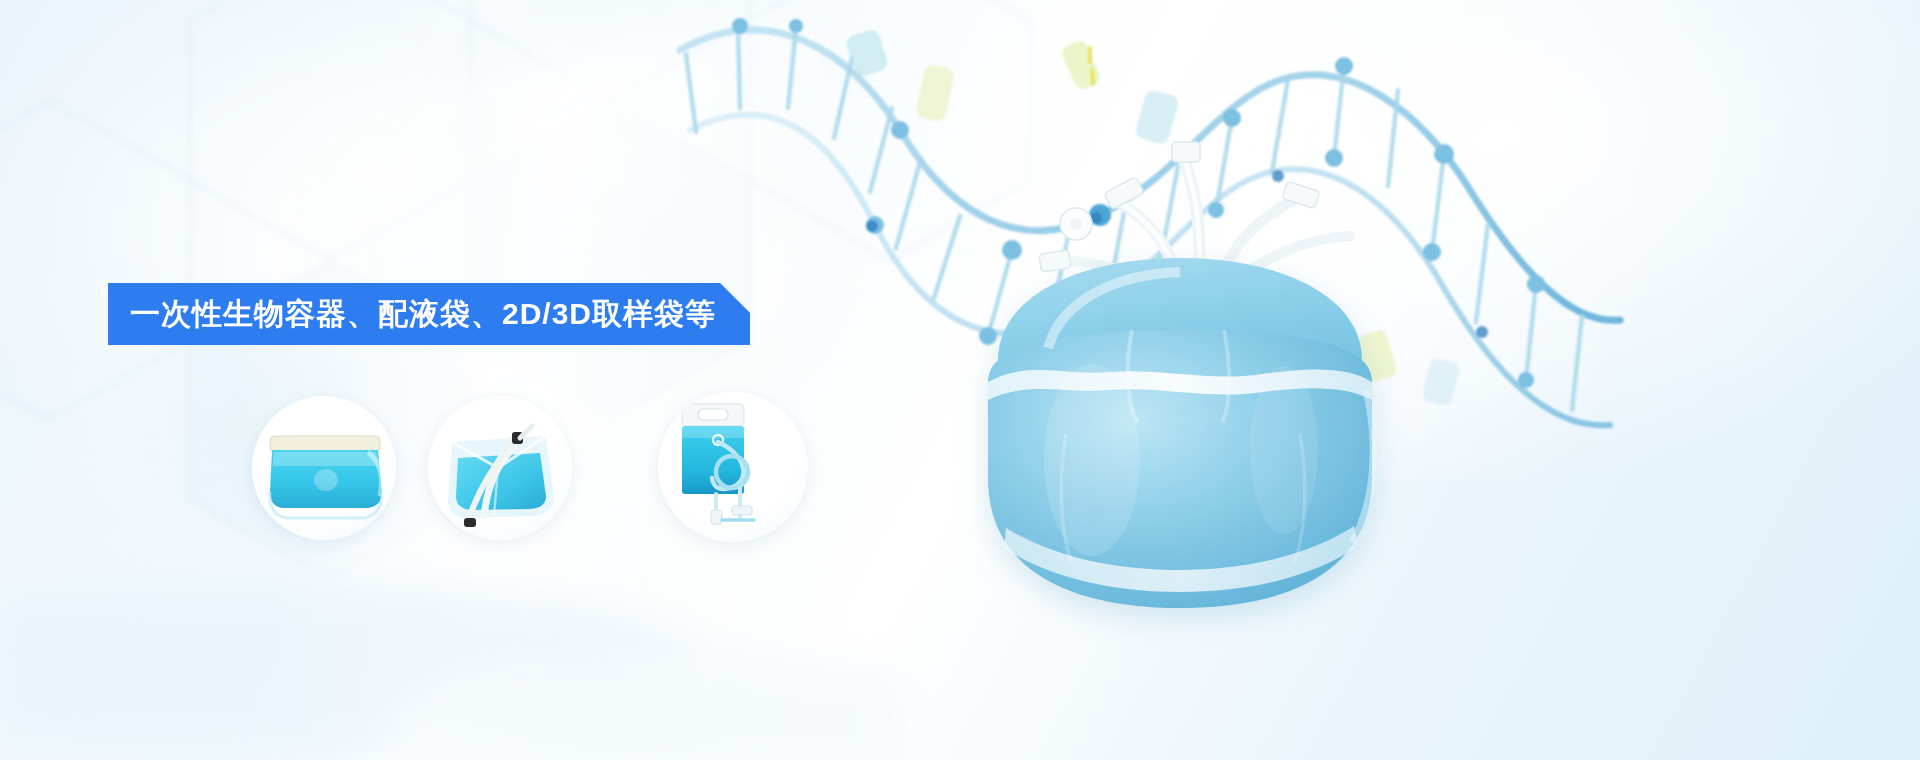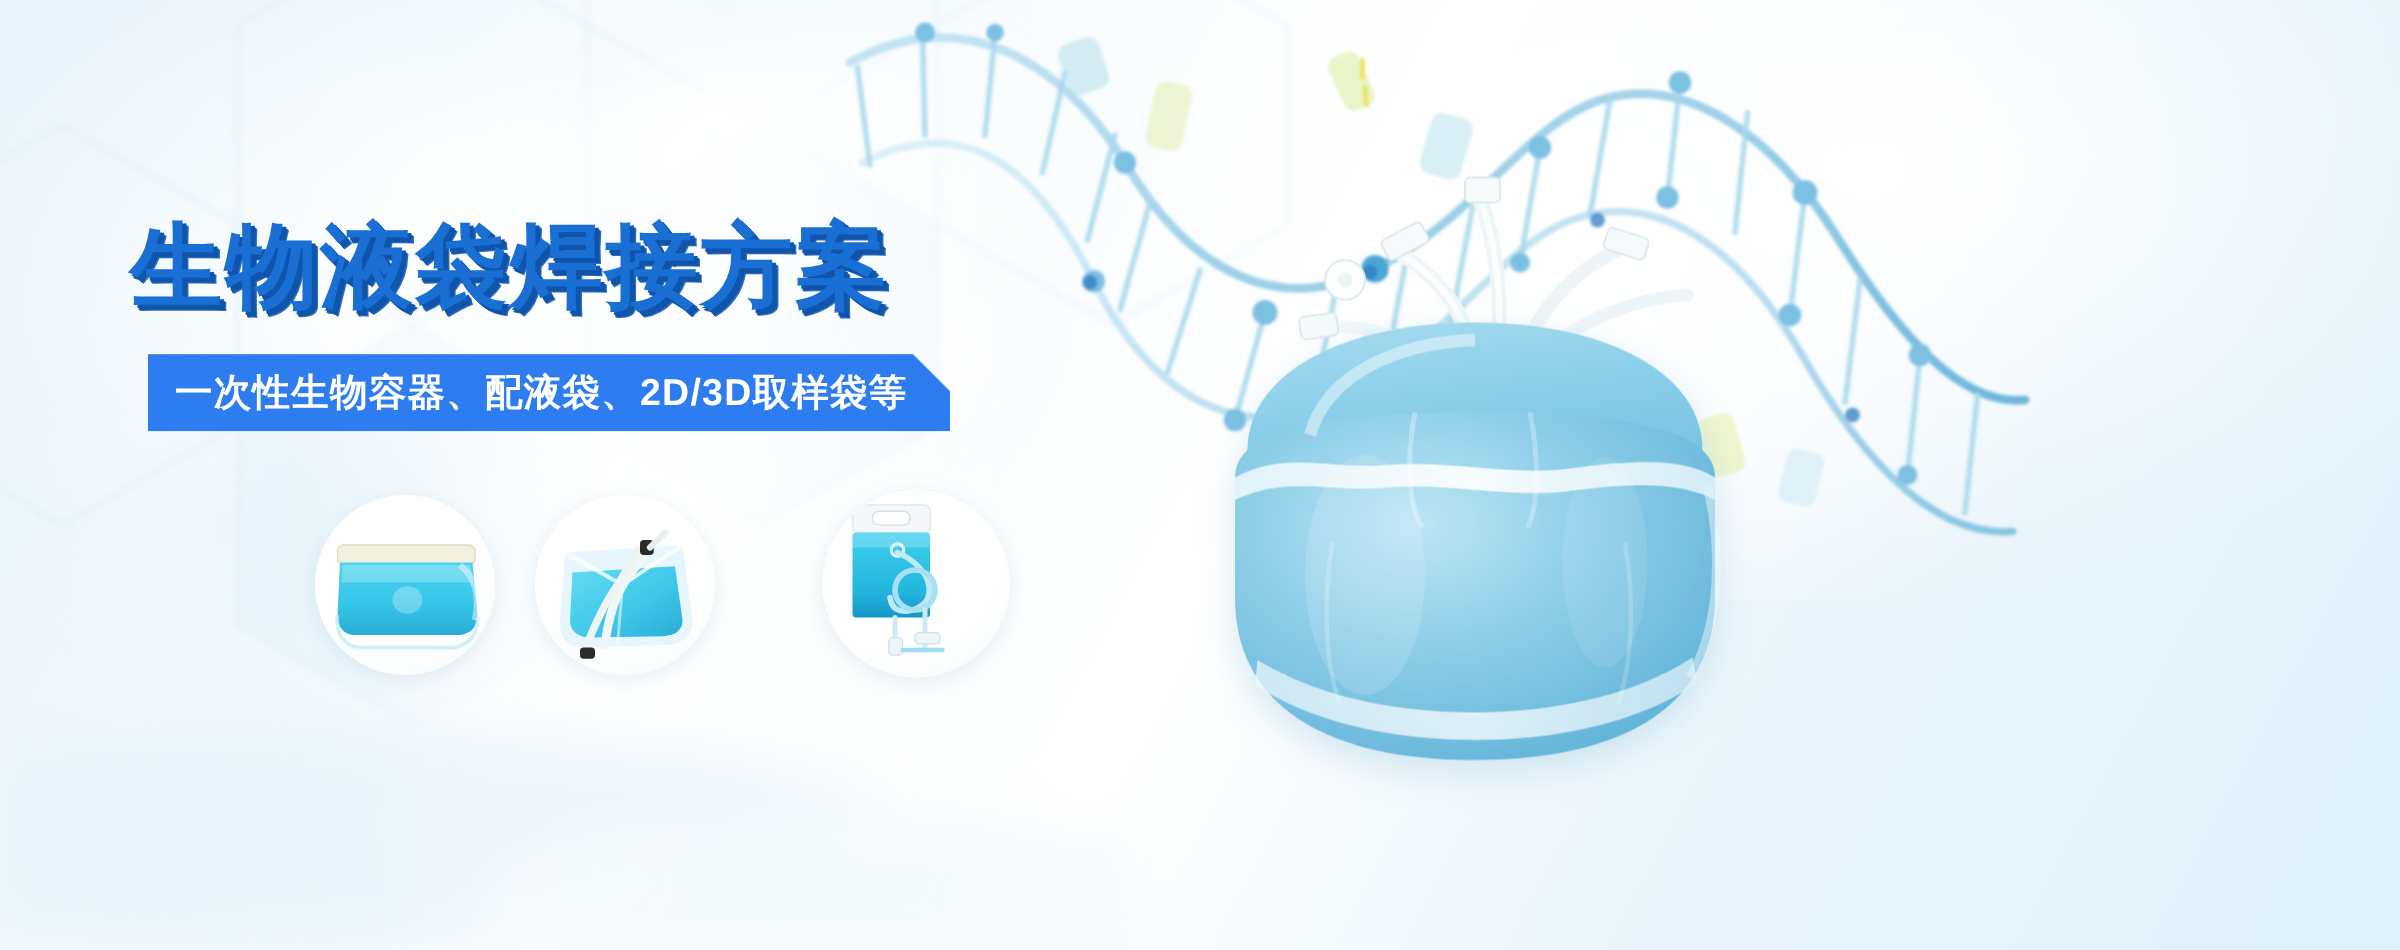--- a/index.html
+++ b/index.html
@@ -54,21 +54,21 @@
     font-size:74px;font-weight:bold;letter-spacing:2px;line-height:1;
     color:#1a6fd4;white-space:nowrap;
     text-shadow:
        3px 3px 0 #0f55ab,
        4px 4px 0 #0f55ab,
        5px 5px 0 rgba(15,85,171,.85);
   }
 
   
   .ribbon{
-    position:absolute;left:118px;top:283px;
+    position:absolute;left:108px;top:283px;
     height:62px;padding:0 34px 0 22px;
     display:flex;align-items:center;
     background:#2d7df0;
     clip-path:polygon(0 0, calc(100% - 30px) 0, 100% 30px, 100% 100%, 0 100%);
     box-shadow:0 2px 8px rgba(45,125,240,.25);
   }
   .ribbon-text{
     color:#ffffff;font-size:30px;font-weight:bold;letter-spacing:1px;white-space:nowrap;
   }
 
@@ -215,21 +215,20 @@
         <rect x="806" y="380" width="30" height="44" rx="8" fill="#d0ebf3" transform="rotate(14 821 402)"></rect>
       </g>
 
       <g stroke="#e9e24a" stroke-width="4" stroke-linecap="round" opacity=".85">
         <line x1="470" y1="68" x2="470" y2="82"></line>
         <line x1="472" y1="90" x2="473" y2="104"></line>
       </g>
     </g>
   </svg>
 
-  <div class="headline">生物液袋焊接方案</div>
 
   <div class="ribbon">
     <span class="ribbon-text">一次性生物容器、配液袋、2D/3D取样袋等</span>
   </div>
 
   <div class="thumbs">
 
     <div class="thumb t1">
       <svg width="144" height="144" viewBox="0 0 144 144">
         <defs>

